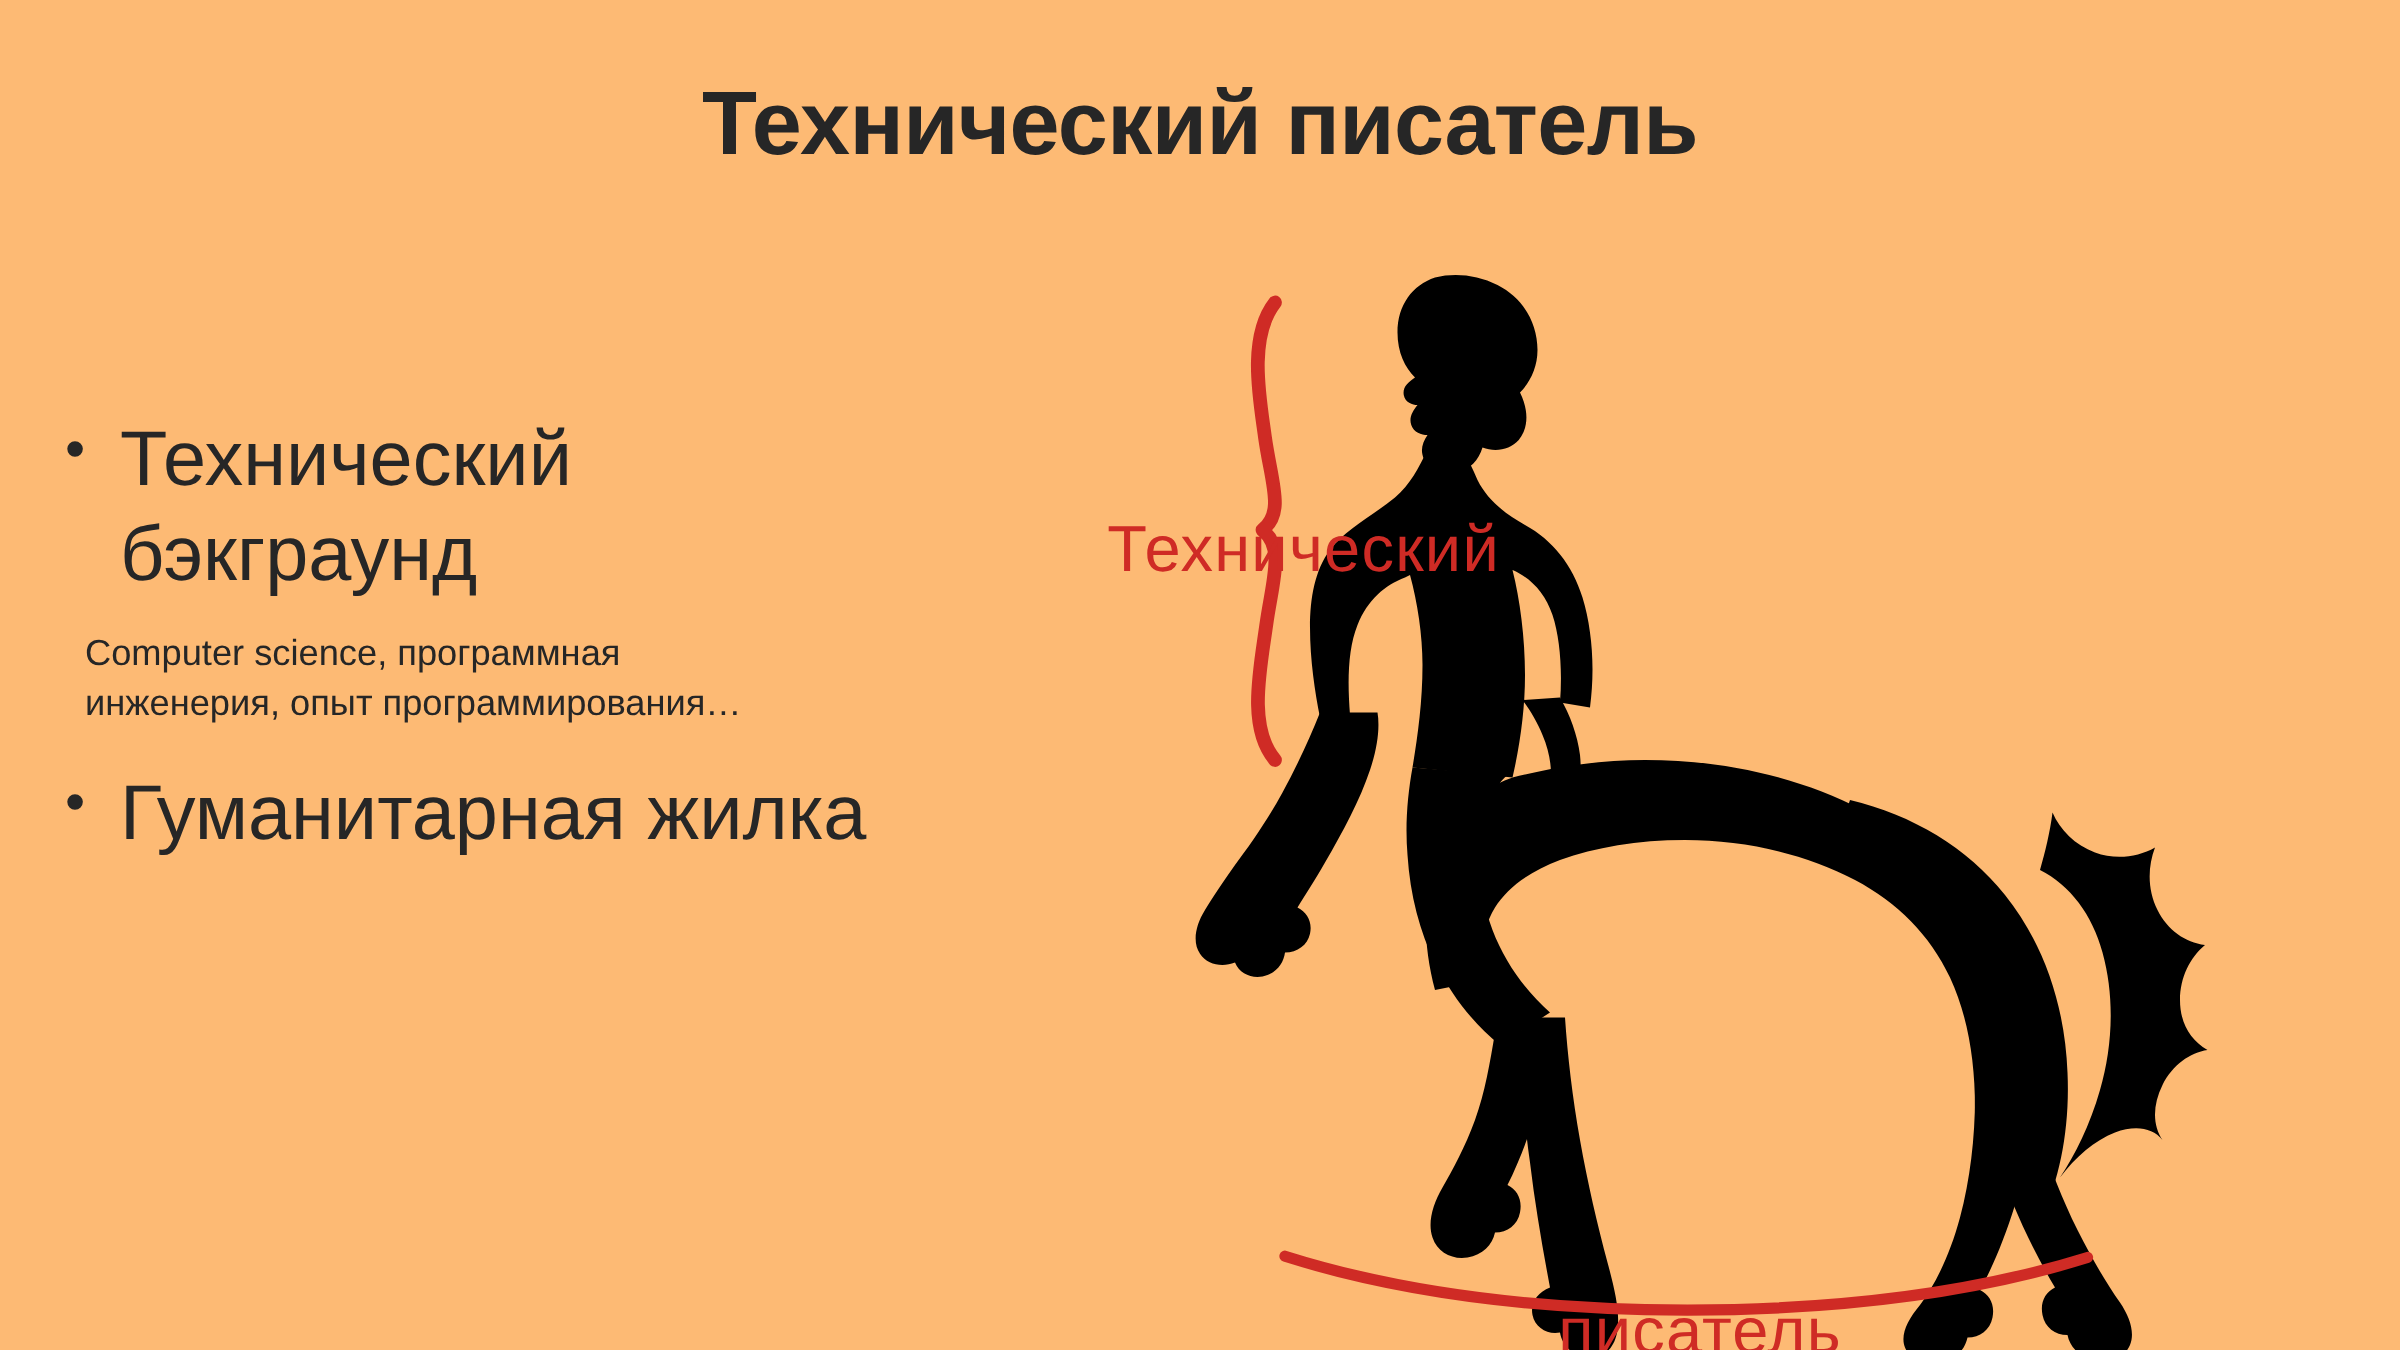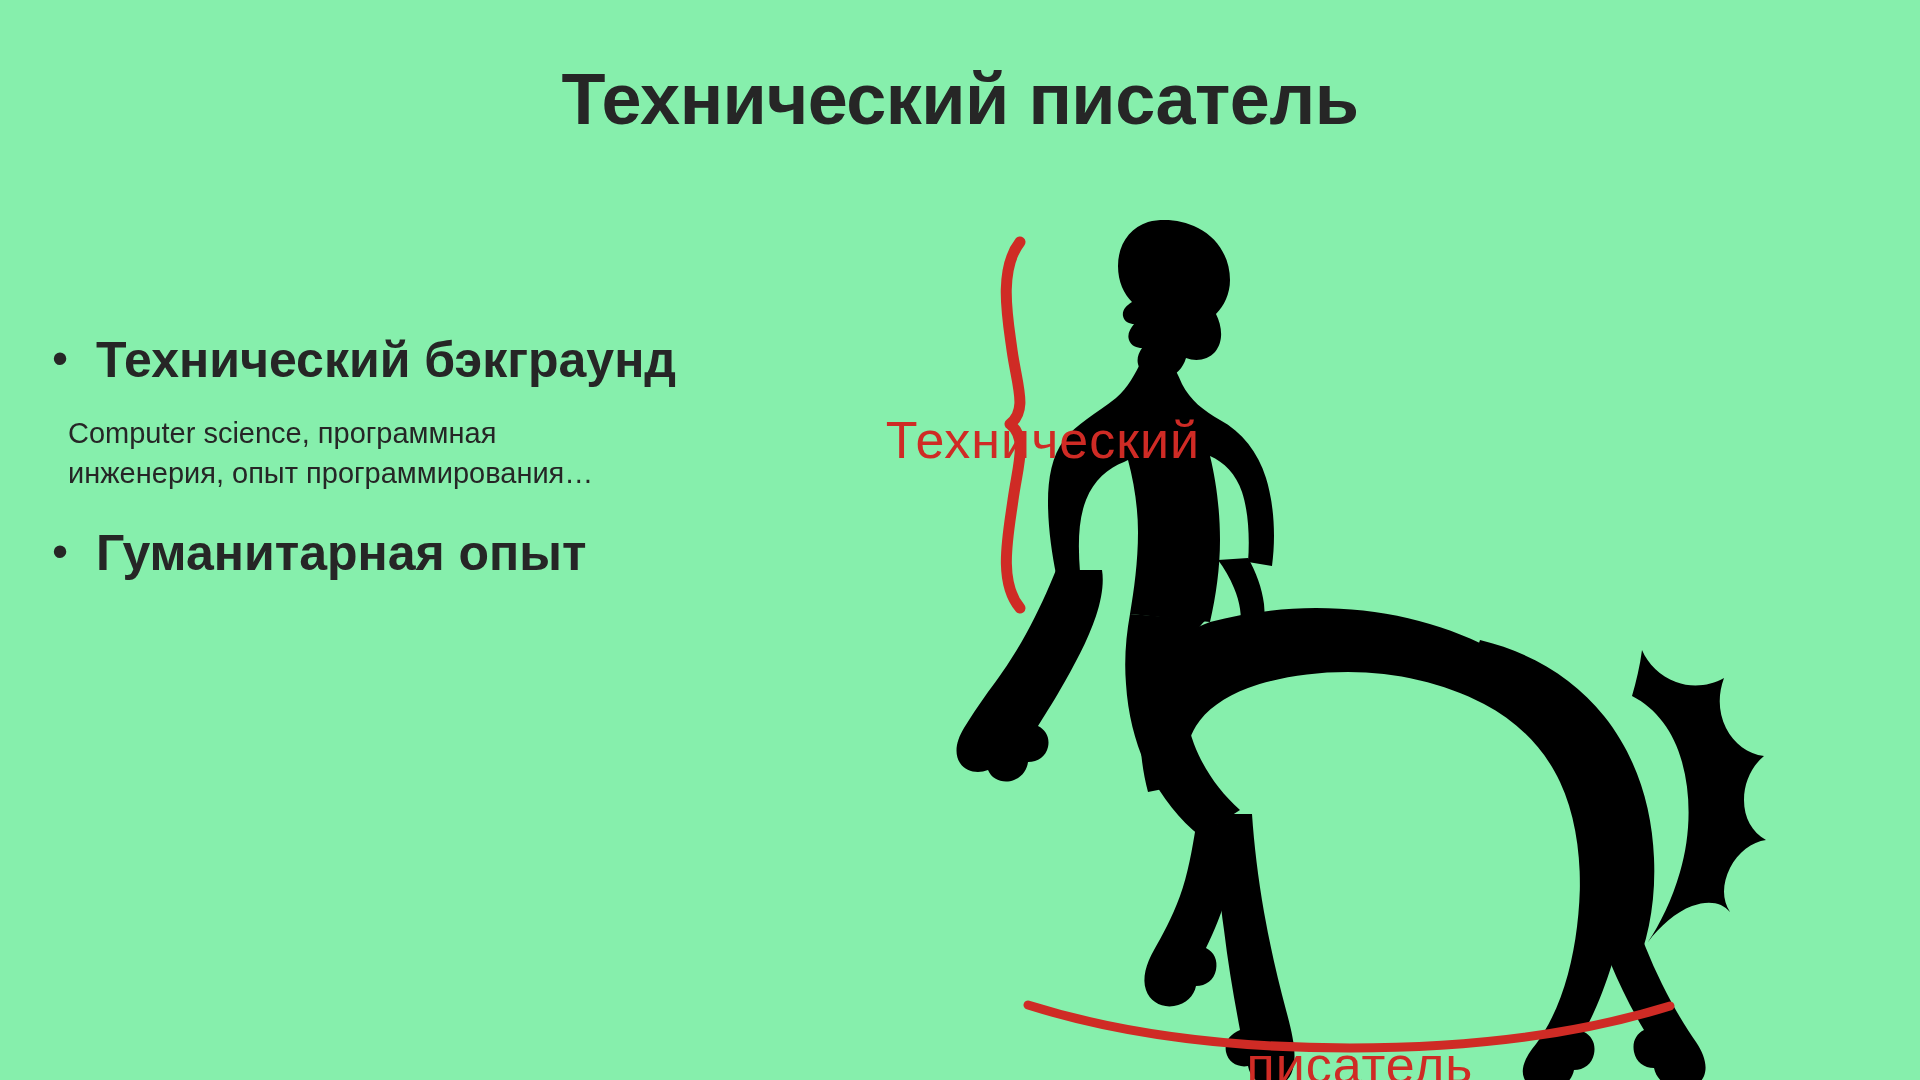--- a/index.html
+++ b/index.html
@@ -7,21 +7,21 @@
     padding: 0;
     background: #ffffff;
   }
   body {
     font-family: "Liberation Sans", "DejaVu Sans", sans-serif;
   }
   #slide {
     position: relative;
     width: 1920px;
     height: 1080px;
-    background: #86efac;
+    background: #fdba74;
     overflow: hidden;
   }
 
   
   #slide-title {
     position: absolute;
     left: 0;
     top: 62px;
     width: 1920px;
     text-align: center;
@@ -51,24 +51,24 @@
     width: 52px;
     font-size: 46px;
     line-height: 1.25;
     color: #262626;
     text-align: left;
     padding-left: 8px;
     box-sizing: border-box;
   }
   .bullet-text {
     flex: 1 1 auto;
-    font-size: 50px;
+    font-size: 62px;
     line-height: 1.22;
     color: #262626;
-    font-weight: bold;
+    font-weight: normal;
   }
 
   #bullet-1 { margin-bottom: 22px; }
 
   #sub-paragraph {
     margin-left: 24px;
     margin-bottom: 30px;
     font-size: 29px;
     line-height: 1.38;
     color: #262626;
@@ -128,21 +128,21 @@
 
     <div class="bullet-row" id="bullet-1">
       <span class="bullet-marker">•</span>
       <span class="bullet-text">Технический бэкграунд</span>
     </div>
 
     <div id="sub-paragraph">Computer science, программная инженерия, опыт программирования…</div>
 
     <div class="bullet-row" id="bullet-2">
       <span class="bullet-marker">•</span>
-      <span class="bullet-text">Гуманитарная опыт</span>
+      <span class="bullet-text">Гуманитарная жилка</span>
     </div>
 
   </div>
 
   <div id="illustration">
 
     <svg id="centaur-svg" viewBox="0 0 1010 870" xmlns="http://www.w3.org/2000/svg">
 
       <g fill="none" stroke="#cf2b25" stroke-width="11" stroke-linecap="round" stroke-linejoin="round">
         <path d="M 140 32

